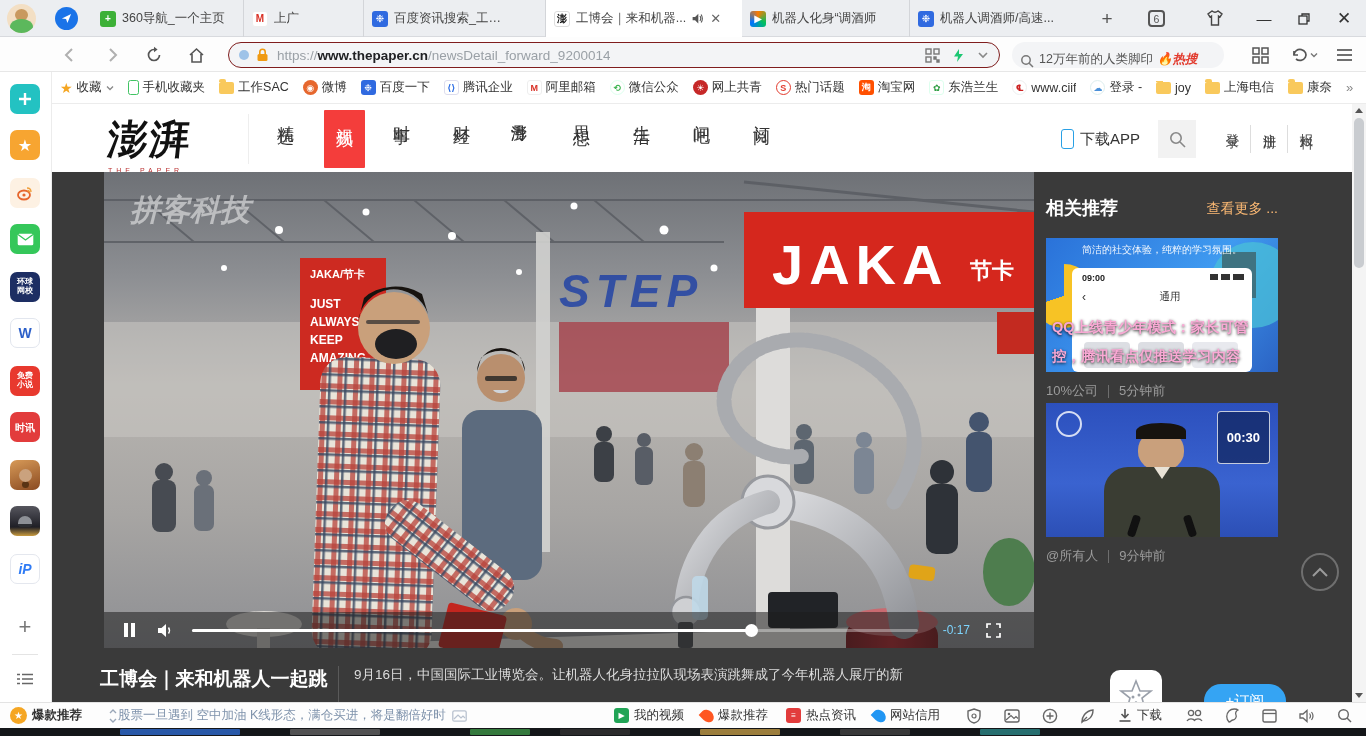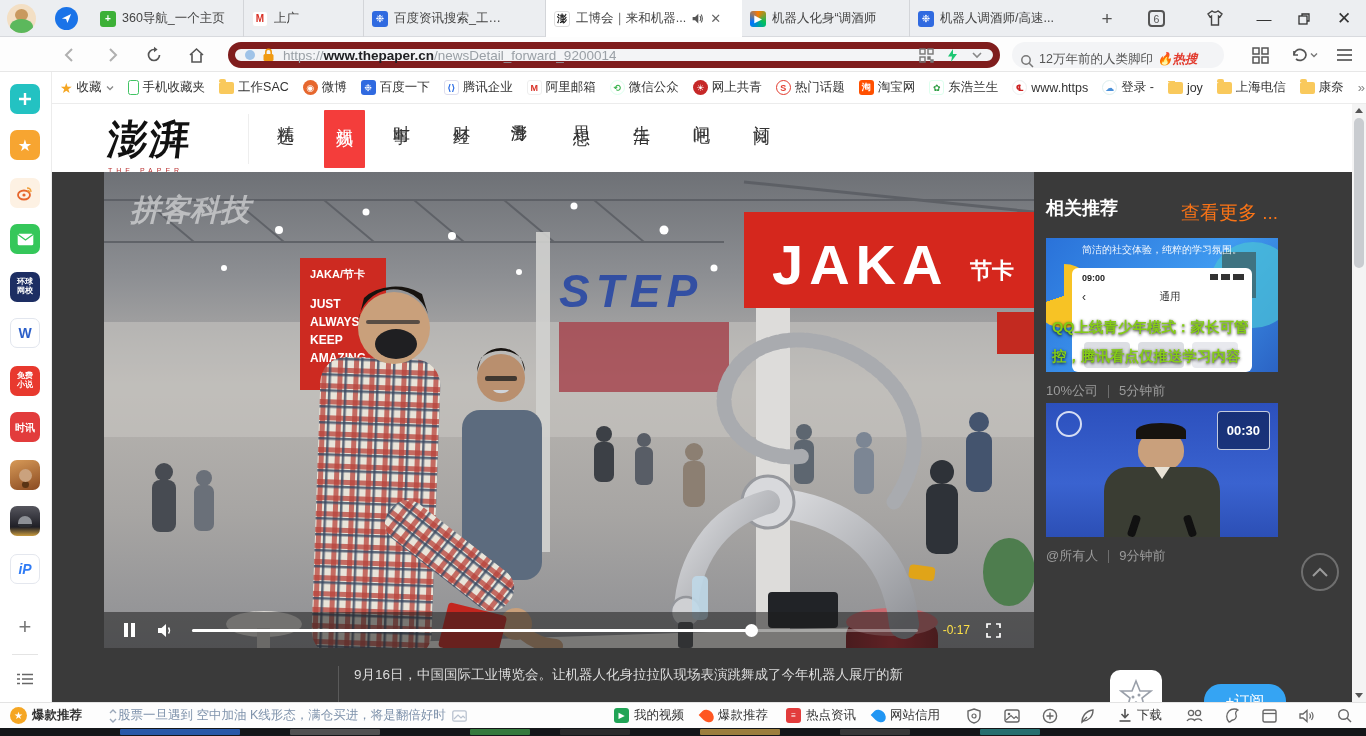--- a/index.html
+++ b/index.html
@@ -10,21 +10,21 @@
   
   #tabbar{left:0;top:0;width:1366px;height:37px;background:#eceef1;border-bottom:1px solid #d8dade;}
   .tab{position:absolute;top:0;height:37px;display:flex;align-items:center;padding:0 8px;font-size:12.5px;color:#444;border-right:1px solid #d3d5d9;white-space:nowrap;overflow:hidden;}
   .tab.active{background:#fff;border-right:none;}
   .tab .lbl{overflow:hidden;text-overflow:ellipsis;max-width:118px;}
   .favicon{width:16px;height:16px;border-radius:3px;margin-right:6px;flex:0 0 16px;display:flex;align-items:center;justify-content:center;font-size:10px;color:#fff;font-weight:bold;}
   .winbtn{position:absolute;top:0;width:40px;height:37px;display:flex;align-items:center;justify-content:center;color:#333;font-size:15px;}
   
   #toolbar{left:0;top:37px;width:1366px;height:35px;background:#fdfdfd;border-bottom:1px solid #e7e7e7;}
   .navico{position:absolute;top:4px;width:28px;height:28px;display:flex;align-items:center;justify-content:center;}
-  #urlbox{position:absolute;left:228px;top:5px;width:772px;height:26px;background:#f3f4f6;border:7px solid #7f1d1d;border-radius:14px;display:flex;align-items:center;padding:0 10px;}
+  #urlbox{position:absolute;left:228px;top:5px;width:772px;height:26px;background:#f3f4f6;border:1px solid #7f1d1d;border-radius:14px;display:flex;align-items:center;padding:0 10px;}
   #urltext{font-size:13.5px;color:#9aa0a6;margin-left:8px;white-space:nowrap;overflow:hidden;}
   #urltext b{color:#202124;font-weight:bold;}
   #searchbox{position:absolute;left:1012px;top:5px;width:212px;height:26px;background:#f3f4f6;border-radius:14px;display:flex;align-items:flex-end;padding:0 8px;font-size:12.5px;color:#666;}
   #hotword{white-space:nowrap;overflow:hidden;max-width:118px;margin-left:5px;color:#555;}
   .hotbadge{color:#e23b2e;font-weight:bold;font-style:italic;margin-left:4px;font-size:12.5px;white-space:nowrap;}
   
   #bookmarks{left:52px;top:72px;width:1314px;height:32px;background:#fff;border-bottom:1px solid #ececec;display:flex;align-items:center;gap:14px;padding:0 8px;overflow:hidden;}
   .bm{display:flex;align-items:center;gap:4px;font-size:12.5px;color:#333;white-space:nowrap;flex:0 0 auto;max-width:88px;overflow:hidden;}
   .bmico{width:15px;height:15px;border-radius:3px;flex:0 0 15px;display:flex;align-items:center;justify-content:center;font-size:9px;color:#fff;font-weight:bold;}
   .folder{width:15px;height:12px;background:#f9c95c;border-radius:2px;position:relative;flex:0 0 15px;}
@@ -44,33 +44,33 @@
   #hdr-right{position:absolute;right:28px;top:16px;display:flex;align-items:center;gap:18px;}
   .loginitem{writing-mode:vertical-rl;text-orientation:upright;font-size:13.5px;color:#444;letter-spacing:2px;padding:0 9px;height:32px;}
   
   #content{left:52px;top:172px;width:1300px;height:530px;background:#3a3a3a;overflow:hidden;}
   #player{position:absolute;left:52px;top:0px;width:930px;height:476px;background:#202020;overflow:hidden;}
   #controls{position:absolute;left:0;bottom:0;width:930px;height:36px;background:rgba(30,30,30,.55);display:flex;align-items:center;}
   .pauseicon{width:11px;height:14px;border-left:4px solid #fff;border-right:4px solid #fff;margin-left:20px;}
   #track{position:relative;margin-left:18px;width:726px;height:3px;background:rgba(255,255,255,.35);border-radius:2px;}
   #trackfill{position:absolute;left:0;top:0;height:3px;width:77%;background:#fff;border-radius:2px;}
   #knob{position:absolute;left:77%;top:-5px;width:13px;height:13px;border-radius:50%;background:#fff;margin-left:-6px;}
-  #timer{color:#fde047;font-size:12px;margin-left:14px;width:38px;text-align:right;}
+  #timer{color:#7dd3fc;font-size:12px;margin-left:14px;width:38px;text-align:right;}
   
   #article-title{position:absolute;left:48px;top:494px;font-size:19px;font-weight:bold;color:#fff;white-space:nowrap;}
   #article-divider{position:absolute;left:286px;top:494px;width:1px;height:40px;background:#5a5a5a;}
   #article-desc{position:absolute;left:302px;top:490px;width:656px;height:40px;font-size:13.5px;color:#ddd;line-height:26px;overflow:hidden;}
   #pub-avatar{position:absolute;left:1058px;top:498px;width:52px;height:52px;background:#fff;border-radius:10px;display:flex;align-items:center;justify-content:center;}
   #subscribe{position:absolute;left:1152px;top:512px;width:82px;height:34px;background:#35a4f3;border-radius:17px;color:#fff;font-size:15px;display:flex;align-items:center;justify-content:center;}
   
   #related{position:absolute;left:994px;top:0;width:232px;height:530px;}
   #rel-head{position:absolute;left:0;top:24px;font-size:18px;font-weight:bold;color:#fff;}
-  #rel-more{position:absolute;right:0;top:28px;font-size:19px;color:#f97316;}
+  #rel-more{position:absolute;right:0;top:28px;font-size:14px;color:#fdba74;}
   .thumb{position:absolute;left:0;width:232px;height:134px;overflow:hidden;}
-  .thumb-title{position:absolute;left:6px;right:4px;bottom:2px;color:#84cc16;font-weight:bold;font-size:14.5px;line-height:1.95;text-shadow:0 1px 3px rgba(0,0,0,.85);}
+  .thumb-title{position:absolute;left:6px;right:4px;bottom:2px;color:#f9a8d4;font-weight:bold;font-size:14.5px;line-height:1.95;text-shadow:0 1px 3px rgba(0,0,0,.85);}
   .meta{position:absolute;left:0;font-size:13px;color:#9b9b9b;display:flex;align-items:center;gap:10px;}
   .metadiv{width:1px;height:13px;background:#6e6e6e;}
   #backtop{position:absolute;left:1249px;top:381px;width:38px;height:38px;border:2px solid #6f6f6f;border-radius:50%;display:flex;align-items:center;justify-content:center;}
   
   #scrollcol{left:1352px;top:104px;width:14px;height:598px;background:#f4f4f4;}
   #scrollthumb{position:absolute;left:2px;top:14px;width:10px;height:150px;background:#c9ccd0;border-radius:5px;}
   .scrollarrow{position:absolute;left:3px;width:0;height:0;border-left:4px solid transparent;border-right:4px solid transparent;}
   
   #statusbar{left:0;top:702px;width:1366px;height:26px;background:#fdfdfd;border-top:1px solid #e3e3e3;font-size:12.5px;color:#333;}
   .sbitem{display:flex;align-items:center;gap:5px;white-space:nowrap;}
@@ -272,21 +272,21 @@
     <span class="bm">
         <span class="bmico" style="background:#ff5000;">淘</span>
         <span>淘宝网</span>
       </span>
     <span class="bm">
         <span class="bmico" style="background:#fff;color:#2e9e43;border:1px solid #dfe;">✿</span>
         <span>东浩兰生</span>
       </span>
     <span class="bm">
         <span class="bmico" style="background:#fff;color:#c22;border:1px solid #eee;border-radius:50%;">℄</span>
-        <span>www.https</span>
+        <span>www.ciif</span>
       </span>
     <span class="bm">
         <span class="bmico" style="background:#fff;color:#4a90d9;border:1px solid #dee;border-radius:50%;">☁</span>
         <span>登录 -</span>
       </span>
     <span class="bm">
         <span class="folder"></span>
         <span>joy</span>
       </span>
     <span class="bm">
@@ -362,20 +362,39 @@
     <div class="abs" style="left:196px;top:10px;width:1px;height:50px;background:#eee;"></div>
     <div class="navitem vtext" style="left:222px;">精选</div>
     <div class="navitem vtext active" style="left:272px;">视频</div>
     <div class="navitem vtext" style="left:338px;">时事</div>
     <div class="navitem vtext" style="left:398px;">财经</div>
     <div class="navitem vtext" style="left:456px;letter-spacing:0;font-size:16px;">澎湃号</div>
     <div class="navitem vtext" style="left:518px;">思想</div>
     <div class="navitem vtext" style="left:578px;">生活</div>
     <div class="navitem vtext" style="left:638px;">问吧</div>
     <div class="navitem vtext" style="left:698px;">订阅</div>
+    <div id="hdr-right">
+      <span class="row" style="gap:6px;font-size:15px;color:#333;">
+        <span style="width:13px;height:20px;border:1.8px solid #29a0e5;border-radius:3px;display:inline-block;"></span>
+        <span>下载APP</span>
+      </span>
+      <span style="width:38px;height:38px;background:#f2f2f2;display:flex;align-items:center;justify-content:center;">
+        <svg width="17" height="17" viewBox="0 0 17 17">
+            <circle cx="7" cy="7" r="5.2" fill="none" stroke="#888" stroke-width="1.6"></circle>
+            <path d="M11 11 L16 16" stroke="#888" stroke-width="1.6"></path>
+          </svg>
+      </span>
+      <span class="row">
+        <span class="loginitem">登录</span>
+        <span style="width:1px;height:28px;background:#ddd;"></span>
+        <span class="loginitem">注册</span>
+        <span style="width:1px;height:28px;background:#ddd;"></span>
+        <span class="loginitem">报料</span>
+      </span>
+    </div>
   </div>
 
   <div id="content" class="abs">
 
     <div id="player">
       <svg width="930" height="476" viewBox="0 0 930 476">
         <defs>
           <linearGradient id="hall" x1="0" y1="0" x2="0" y2="1">
             <stop offset="0" stop-color="#6e7176"></stop>
               <stop offset=".22" stop-color="#8d8f93"></stop>
@@ -572,20 +591,21 @@
         <div id="timer">-0:17</div>
         <svg width="15" height="15" viewBox="0 0 15 15" style="margin-left:16px;">
             <g stroke="#fff" stroke-width="1.7" fill="none">
               <path d="M1 5 V1 H5 M10 1 H14 V5 M14 10 V14 H10 M5 14 H1 V10"></path>
             </g>
           </svg>
       </div>
 
     </div>
 
+    <div id="article-title">工博会｜来和机器人一起跳</div>
     <div id="article-divider"></div>
     <div id="article-desc">9月16日，中国国际工业博览会。让机器人化身拉拉队现场表演跳舞成了今年机器人展厅的新</div>
     <div id="pub-avatar">
       <svg width="34" height="34" viewBox="0 0 34 34">
           <path d="M17 2 L21 12 L32 12 L23 19 L26 30 L17 23 L8 30 L11 19 L2 12 L13 12 Z" fill="none" stroke="#9aa0aa" stroke-width="1.6"></path>
           <circle cx="14" cy="18" r="1.5" fill="#9aa0aa"></circle>
           <circle cx="20" cy="16" r="1.5" fill="#9aa0aa"></circle>
         </svg>
     </div>
     <div id="subscribe">+订阅</div>
@@ -613,21 +633,21 @@
       </div>
       <div class="meta" style="top:210px;">
         <span>10%公司</span>
           <span class="metadiv"></span>
           <span>5分钟前</span>
       </div>
 
       <div class="thumb" style="top:231px;">
         <div class="abs" style="left:0;top:0;width:232px;height:134px;background:linear-gradient(180deg,#2c50bd,#3a63d0 60%,#2c4fb5);"></div>
         <div class="abs" style="left:10px;top:8px;width:26px;height:26px;border-radius:50%;border:2px solid rgba(255,255,255,.8);"></div>
-        <div class="abs" style="right:8px;top:8px;padding:11px 9px;background:rgba(15,35,90,.7);border:1px solid rgba(255,255,255,.75);border-radius:4px;color:#fff;font-size:13px;font-weight:bold;">00:30</div>
+        <div class="abs" style="right:8px;top:8px;padding:18px 9px;background:rgba(15,35,90,.7);border:1px solid rgba(255,255,255,.75);border-radius:4px;color:#fff;font-size:13px;font-weight:bold;">00:30</div>
         <div class="abs" style="left:92px;top:26px;width:46px;height:42px;border-radius:50% 50% 46% 46%;background:#c9a07c;"></div>
         <div class="abs" style="left:90px;top:20px;width:50px;height:16px;border-radius:50% 50% 0 0;background:#17130f;"></div>
         <div class="abs" style="left:58px;top:64px;width:116px;height:70px;border-radius:24px 24px 0 0;background:#3a3d33;"></div>
         <div class="abs" style="left:108px;top:64px;width:16px;height:12px;background:#e8e2d6;clip-path:polygon(0 0,100% 0,50% 100%);"></div>
         <div class="abs" style="left:84px;top:112px;width:8px;height:22px;background:#111;border-radius:3px;transform:rotate(18deg);"></div>
         <div class="abs" style="left:140px;top:112px;width:8px;height:22px;background:#111;border-radius:3px;transform:rotate(-18deg);"></div>
       </div>
       <div class="meta" style="top:375px;">
         <span>@所有人</span>
           <span class="metadiv"></span>

